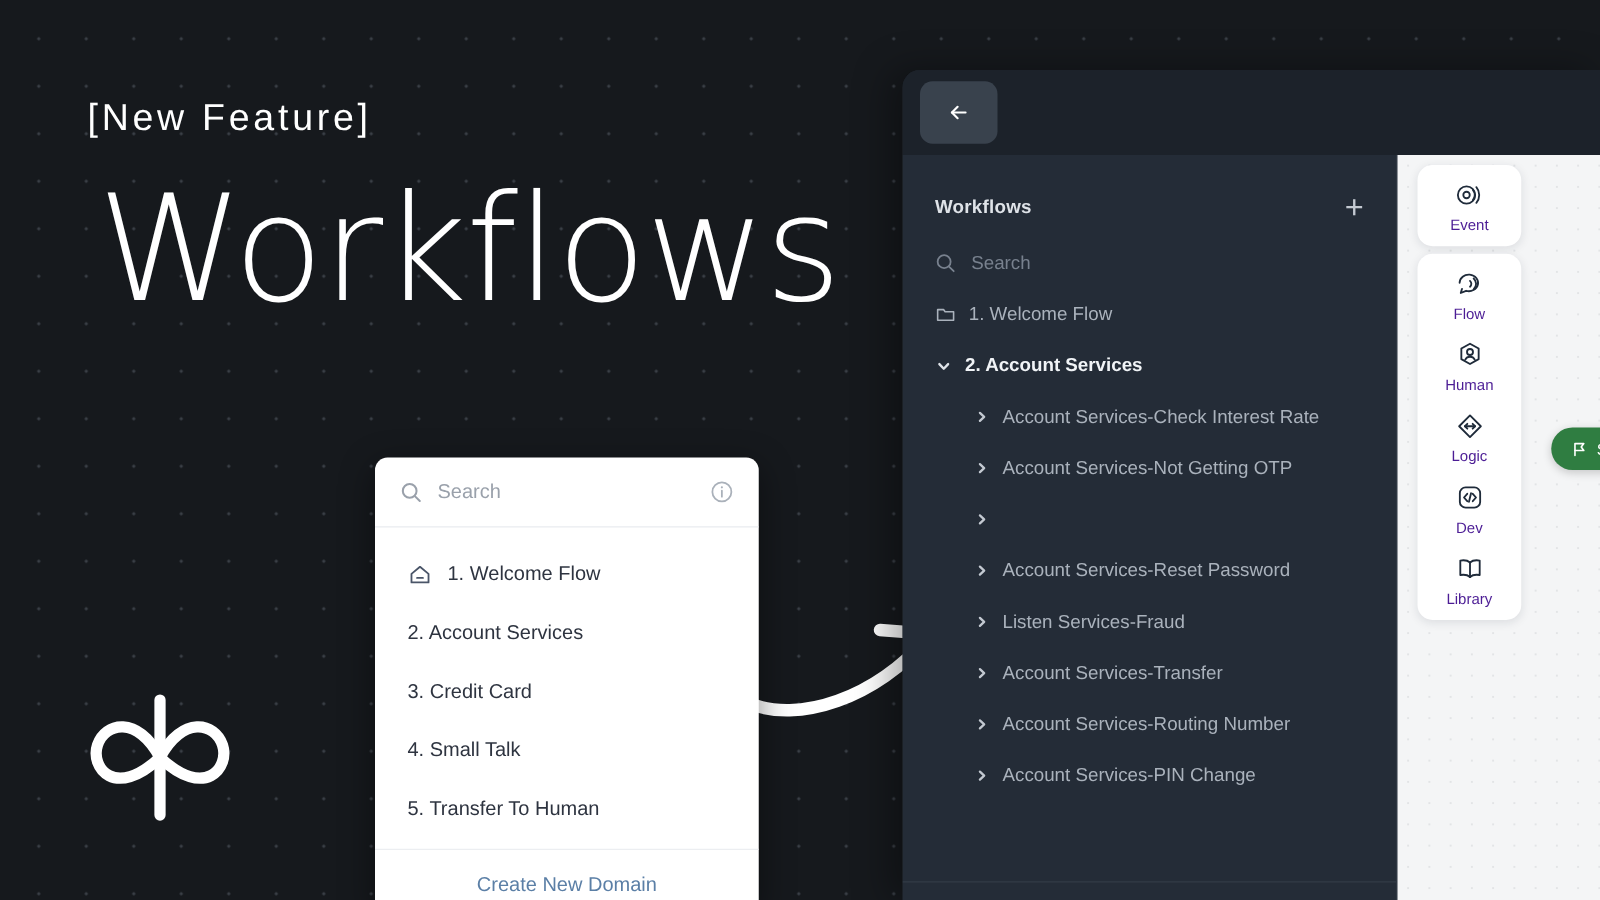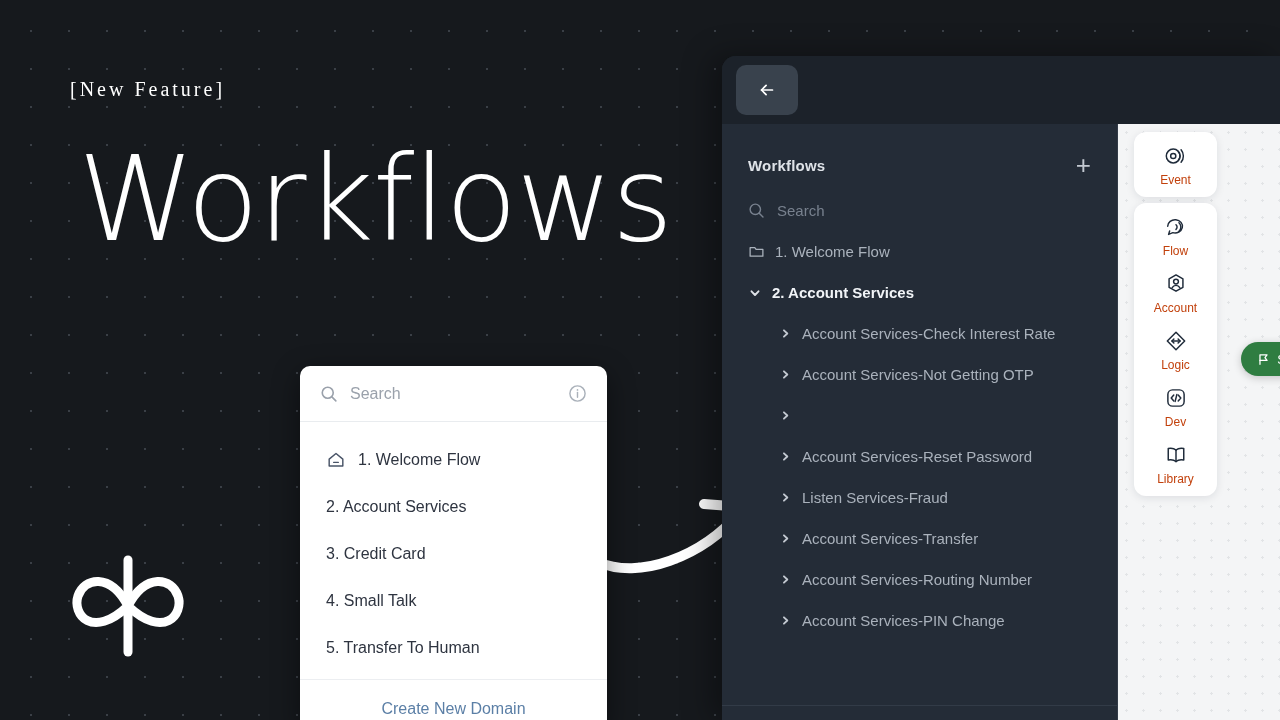--- a/index.html
+++ b/index.html
@@ -15,22 +15,22 @@
     background-size: 38px 38px;
     background-position: 12px 12px;
   }
 
   
   #promo {
     position: absolute; left: 0; top: 0; width: 722px; height: 720px;
   }
   #eyebrow {
     position: absolute; left: 70px; top: 78px;
-    font-family: Liberation Serif, serif;
-    font-size: 20px; letter-spacing: 3px; color: #ffffff;
+    font-family: Liberation Sans, sans-serif;
+    font-size: 30px; letter-spacing: 3px; color: #ffffff;
     font-weight: 400; white-space: nowrap;
   }
   #headline {
     position: absolute; left: 78px; top: 140px;
     font-family: "DejaVu Sans", sans-serif;
     font-size: 118px; line-height: 1.0; color: #ffffff;
     font-weight: 300; letter-spacing: -1px; white-space: nowrap;
   }
 
   
@@ -131,21 +131,21 @@
   .dock-card {
     background: #ffffff; border-radius: 12px;
     box-shadow: 0 2px 8px rgba(20,30,45,.10);
     padding: 12px 0 10px 0;
     display: flex; flex-direction: column; align-items: center; gap: 14px;
   }
   .dock-item {
     display: flex; flex-direction: column; align-items: center; gap: 5px;
     cursor: pointer; width: 100%;
   }
-  .dock-item .dlbl { font-size: 12px; color: #c2410c; }
+  .dock-item .dlbl { font-size: 12px; color: #4c1d95; }
   #share-pill {
     position: absolute; right: -22px; top: 218px;
     height: 34px; border-radius: 17px; background: #2f7d41;
     display: flex; align-items: center; gap: 7px;
     padding: 0 16px; color: #ffffff; font-size: 13px;
     box-shadow: 0 2px 8px rgba(0,0,0,.2);
     white-space: nowrap; cursor: pointer;
   }
 </style>
 </head>
@@ -379,21 +379,21 @@
           </div>
 
           <div class="dock-item">
             <span class="ico">
               <svg width="24" height="24" viewBox="0 0 26 26" fill="none" stroke="#1f2b3a" stroke-width="1.6" stroke-linecap="round" stroke-linejoin="round">
                 <path d="M13 3.2 L20.5 7.4 L20.5 16.6 L13 20.8 L5.5 16.6 L5.5 7.4 Z"></path>
                 <circle cx="13" cy="10.4" r="2.6"></circle>
                 <path d="M8.9 17 A4.6 4.6 0 0 1 17.1 17"></path>
               </svg>
             </span>
-            <span class="dlbl">Account</span>
+            <span class="dlbl">Human</span>
           </div>
 
           <div class="dock-item">
             <span class="ico">
               <svg width="24" height="24" viewBox="0 0 26 26" fill="none" stroke="#1f2b3a" stroke-width="1.6" stroke-linecap="round" stroke-linejoin="round">
                 <path d="M13 3.6 L22.4 13 L13 22.4 L3.6 13 Z"></path>
                 <path d="M8.6 13 L17.4 13"></path>
                   <path d="M10.7 10.9 L8.6 13 L10.7 15.1"></path>
                   <path d="M15.3 10.9 L17.4 13 L15.3 15.1"></path>
               </svg>

